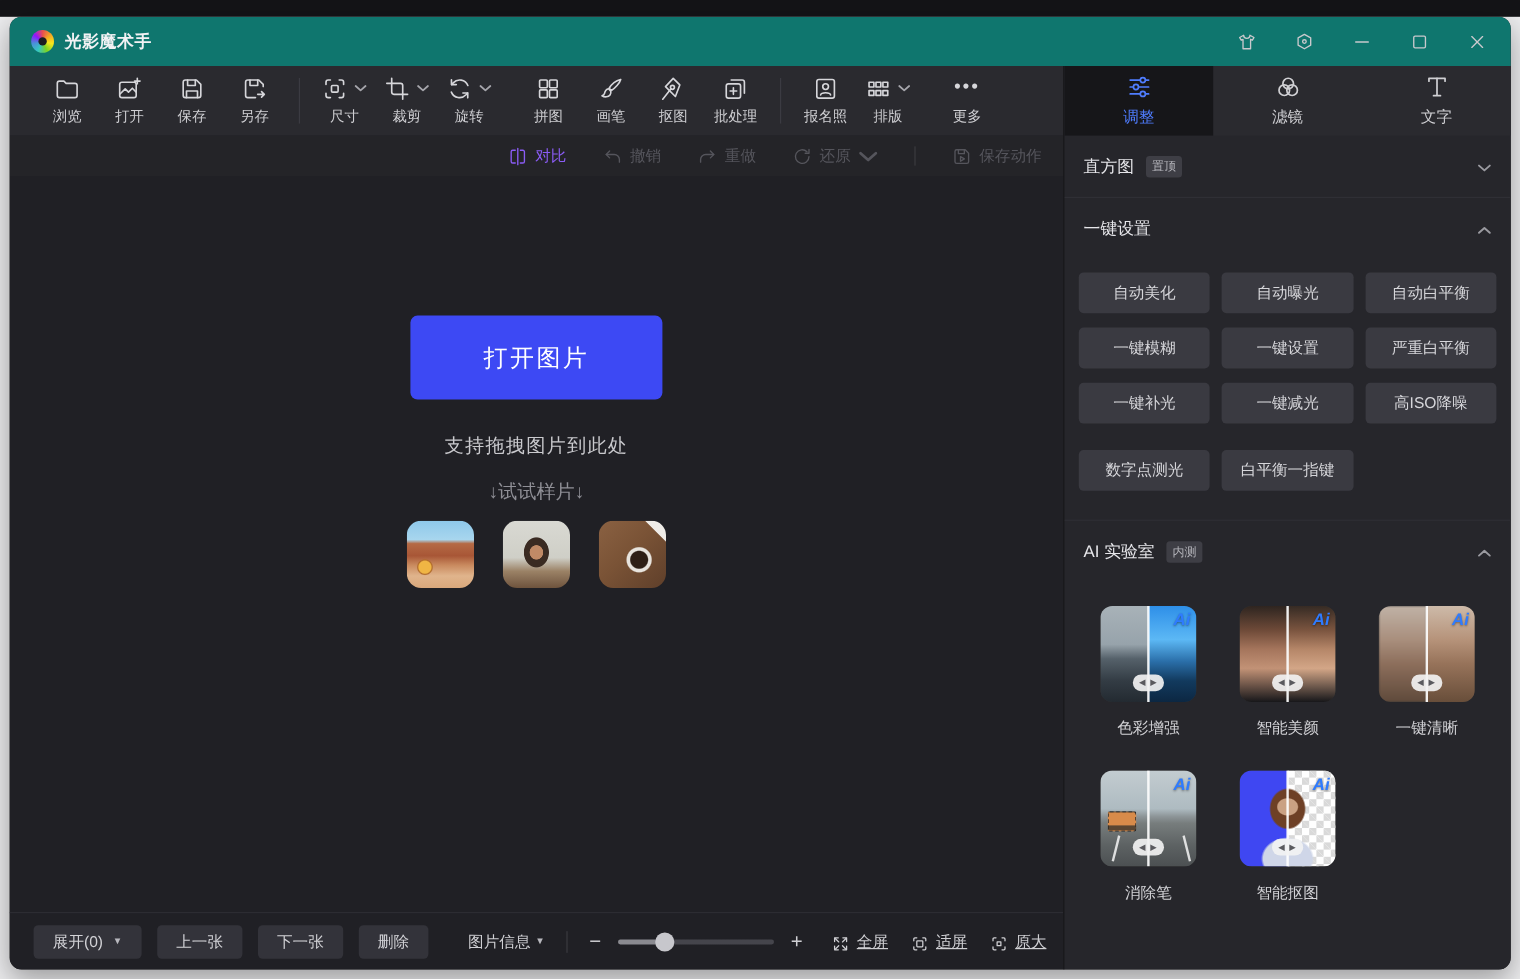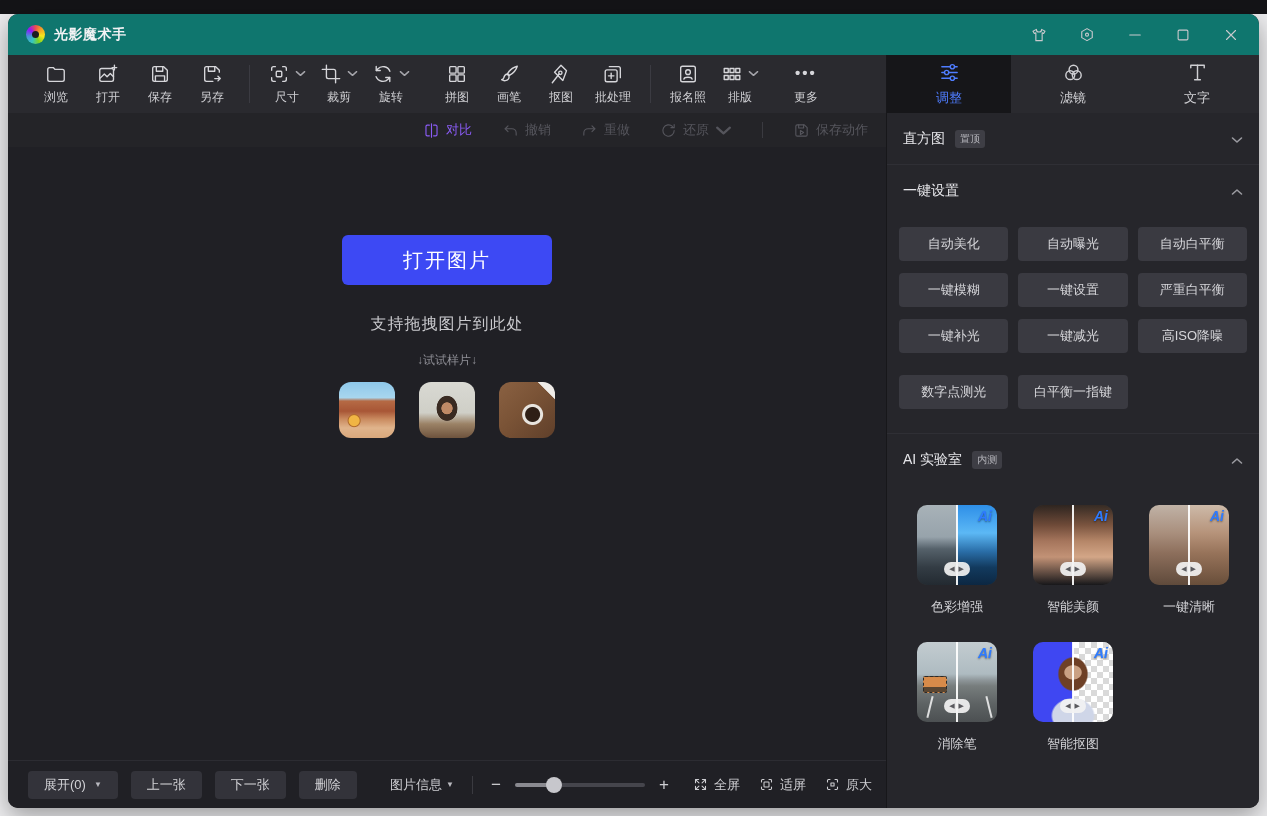--- a/index.html
+++ b/index.html
@@ -38,24 +38,24 @@
   
   .editbar { flex:0 0 34px; background:#242428; display:flex; align-items:center; justify-content:flex-end; gap:30px; padding-right:18px; font-size:13px; }
   .eb-item { display:flex; align-items:center; gap:6px; cursor:pointer; }
   .eb-item svg { width:17px; height:17px; stroke:currentColor; fill:none; stroke-width:1.6; stroke-linecap:round; stroke-linejoin:round; }
   .eb-on  { color:#8b5cf6; }
   .eb-off { color:#55555c; }
   .eb-sep { width:1px; height:16px; background:#3a3a40; }
 
   
   .canvas { flex:1; background:#202025; display:flex; flex-direction:column; align-items:center; min-height:0; }
-  .open-btn { margin-top:88px; width:210px; height:50px; background:#3d49f4; border:none; border-radius:6px;
+  .open-btn { margin-top:116px; width:210px; height:70px; background:#3d49f4; border:none; border-radius:6px;
               color:#ffffff; font-size:20px; font-family:inherit; cursor:pointer; letter-spacing:2px; }
   .drag-hint { margin-top:29px; font-size:16px; color:#c9c9cd; letter-spacing:1px; }
-  .try-hint  { margin-top:17px; font-size:12px; color:#8f8f96; }
+  .try-hint  { margin-top:17px; font-size:16px; color:#8f8f96; }
   .samples { margin-top:13px; display:flex; gap:24px; }
   .sample { width:56px; height:56px; border-radius:12px; cursor:pointer; }
   .s1 { background:
         radial-gradient(circle at 27% 69%, #f0b544 0 5px, #b06a2a 6px, transparent 7px),
         linear-gradient(180deg,#8ec8ea 0%,#a8d6ee 28%,#b56a45 34%,#a85636 52%,#c98a5f 66%,#e0b48c 82%,#d9a87c 100%); }
   .s2 { background:
         radial-gradient(ellipse 16% 17% at 50% 47%, #c08a66 0 60%, transparent 66%),
         radial-gradient(ellipse 30% 36% at 50% 47%, #3a2b22 0 60%, transparent 64%),
         linear-gradient(180deg,#d9d9d3 0%,#cfcfc7 55%,#9b8266 75%,#6e533d 100%); }
   .s3 { background:
@@ -67,21 +67,21 @@
   .bottombar { flex:0 0 48px; background:#202025; border-top:1px solid #2c2c32; display:flex; align-items:center; padding:0 14px 0 20px; font-size:13px; color:#d2d2d6; }
   .bb-btn { background:#33333a; border-radius:4px; height:28px; padding:0 16px; display:flex; align-items:center; gap:8px; cursor:pointer; margin-right:13px; }
   .bb-tri { font-size:8px; color:#b8b8be; }
   .bb-info { margin-left:auto; display:flex; align-items:center; gap:4px; cursor:pointer; color:#cfcfd3; }
   .bb-sep { width:1px; height:18px; background:#3a3a40; margin:0 16px 0 18px; }
   .bb-zoom { display:flex; align-items:center; gap:12px; }
   .zoom-sign { font-size:17px; color:#cfcfd3; cursor:pointer; width:14px; text-align:center; }
   .zoom-track { width:130px; height:4px; border-radius:2px; background:linear-gradient(90deg,#8a8a90 0 30%, #45454c 30%); position:relative; cursor:pointer; }
   .zoom-handle { position:absolute; left:30%; top:50%; transform:translate(-50%,-50%); width:16px; height:16px; border-radius:50%; background:#c7c7cc; }
   .bb-views { display:flex; align-items:center; gap:19px; margin-left:22px; }
-  .bb-view { display:flex; align-items:center; gap:6px; cursor:pointer; color:#cfcfd3; }
+  .bb-view { display:flex; align-items:flex-end; gap:6px; cursor:pointer; color:#cfcfd3;text-decoration:underline; }
   .bb-view svg { width:15px; height:15px; stroke:#cfcfd3; fill:none; stroke-width:1.7; stroke-linecap:round; stroke-linejoin:round; }
 
   
   .right-panel { width:373px; background:#26262b; display:flex; flex-direction:column; border-left:1px solid #17171a; }
   .tabs { flex:0 0 58px; display:flex; background:#2a2a2f; }
   .tab { flex:1; display:flex; flex-direction:column; align-items:center; justify-content:center; gap:5px; font-size:13px; color:#cfcfd3; cursor:pointer; }
   .tab svg { width:23px; height:23px; stroke:currentColor; fill:none; stroke-width:1.5; stroke-linecap:round; stroke-linejoin:round; }
   .tab svg circle.knob { fill:#2a2a2f; }
   .tab.active { background:#161619; color:#4f7dff; }
   .tab.active svg circle.knob { fill:#161619; }

